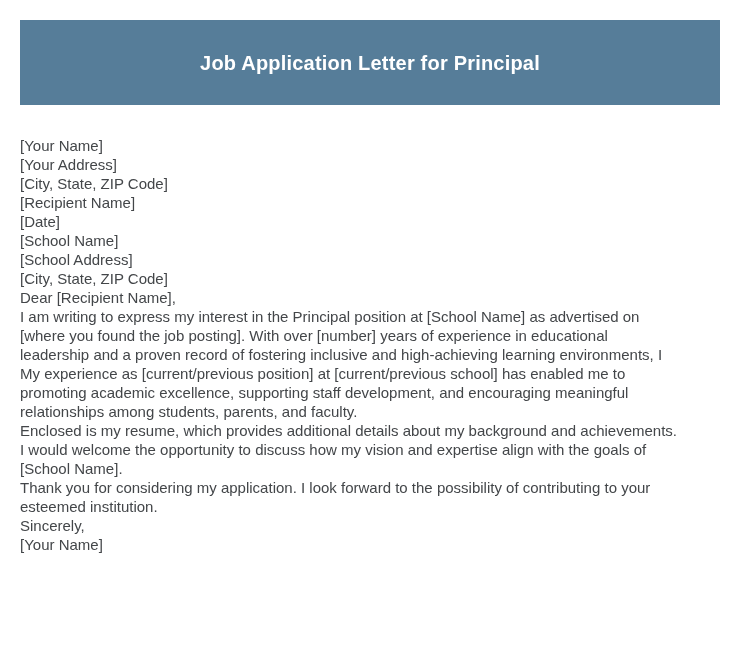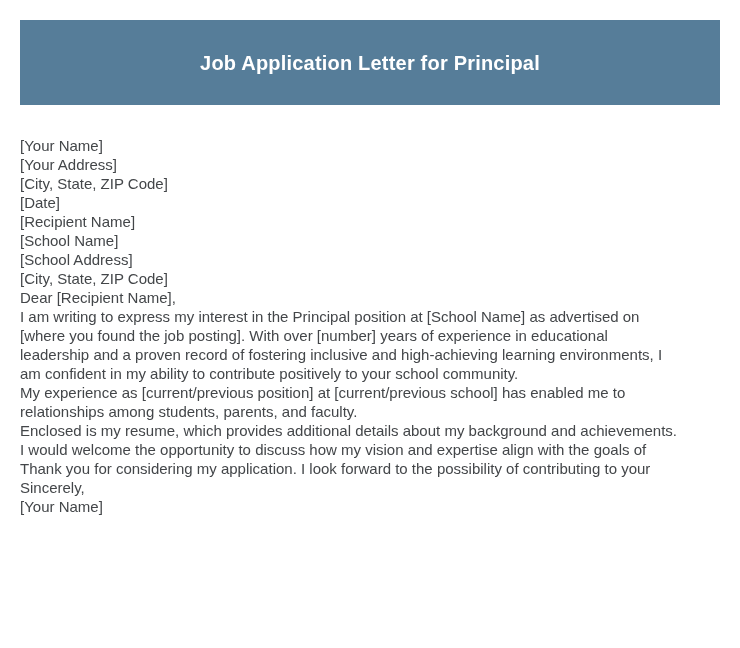--- a/index.html
+++ b/index.html
@@ -45,30 +45,32 @@
 <body style="background: rgb(255, 255, 255);">
 
 <div class="header-banner" style="background: rgb(86, 125, 153); color: rgb(255, 255, 255);">
   <div class="header-title">Job Application Letter for Principal</div>
 </div>
 
 <div class="letter-body" style="color: rgb(67, 70, 73);">
     <div class="letter-line">[Your Name]</div>
     <div class="letter-line">[Your Address]</div>
     <div class="letter-line">[City, State, ZIP Code]</div>
+    <div class="letter-line">[Recipient Name]</div>
     <div class="letter-line">[Date]</div>
-    <div class="letter-line">[Recipient Name]</div>
     <div class="letter-line">[School Name]</div>
     <div class="letter-line">[School Address]</div>
     <div class="letter-line">[City, State, ZIP Code]</div>
     <div class="letter-line">Dear [Recipient Name],</div>
     <div class="letter-line">I am writing to express my interest in the Principal position at [School Name] as advertised on</div>
     <div class="letter-line">[where you found the job posting]. With over [number] years of experience in educational</div>
     <div class="letter-line">leadership and a proven record of fostering inclusive and high-achieving learning environments, I</div>
-    <div class="letter-line">am confident in my ability to contribute positively to your school community.</div>
     <div class="letter-line">My experience as [current/previous position] at [current/previous school] has enabled me to</div>
+    <div class="letter-line">promoting academic excellence, supporting staff development, and encouraging meaningful</div>
     <div class="letter-line">relationships among students, parents, and faculty.</div>
     <div class="letter-line">Enclosed is my resume, which provides additional details about my background and achievements.</div>
     <div class="letter-line">I would welcome the opportunity to discuss how my vision and expertise align with the goals of</div>
+    <div class="letter-line">[School Name].</div>
     <div class="letter-line">Thank you for considering my application. I look forward to the possibility of contributing to your</div>
+    <div class="letter-line">esteemed institution.</div>
     <div class="letter-line">Sincerely,</div>
     <div class="letter-line">[Your Name]</div>
   </div>
 
 </body></html>

